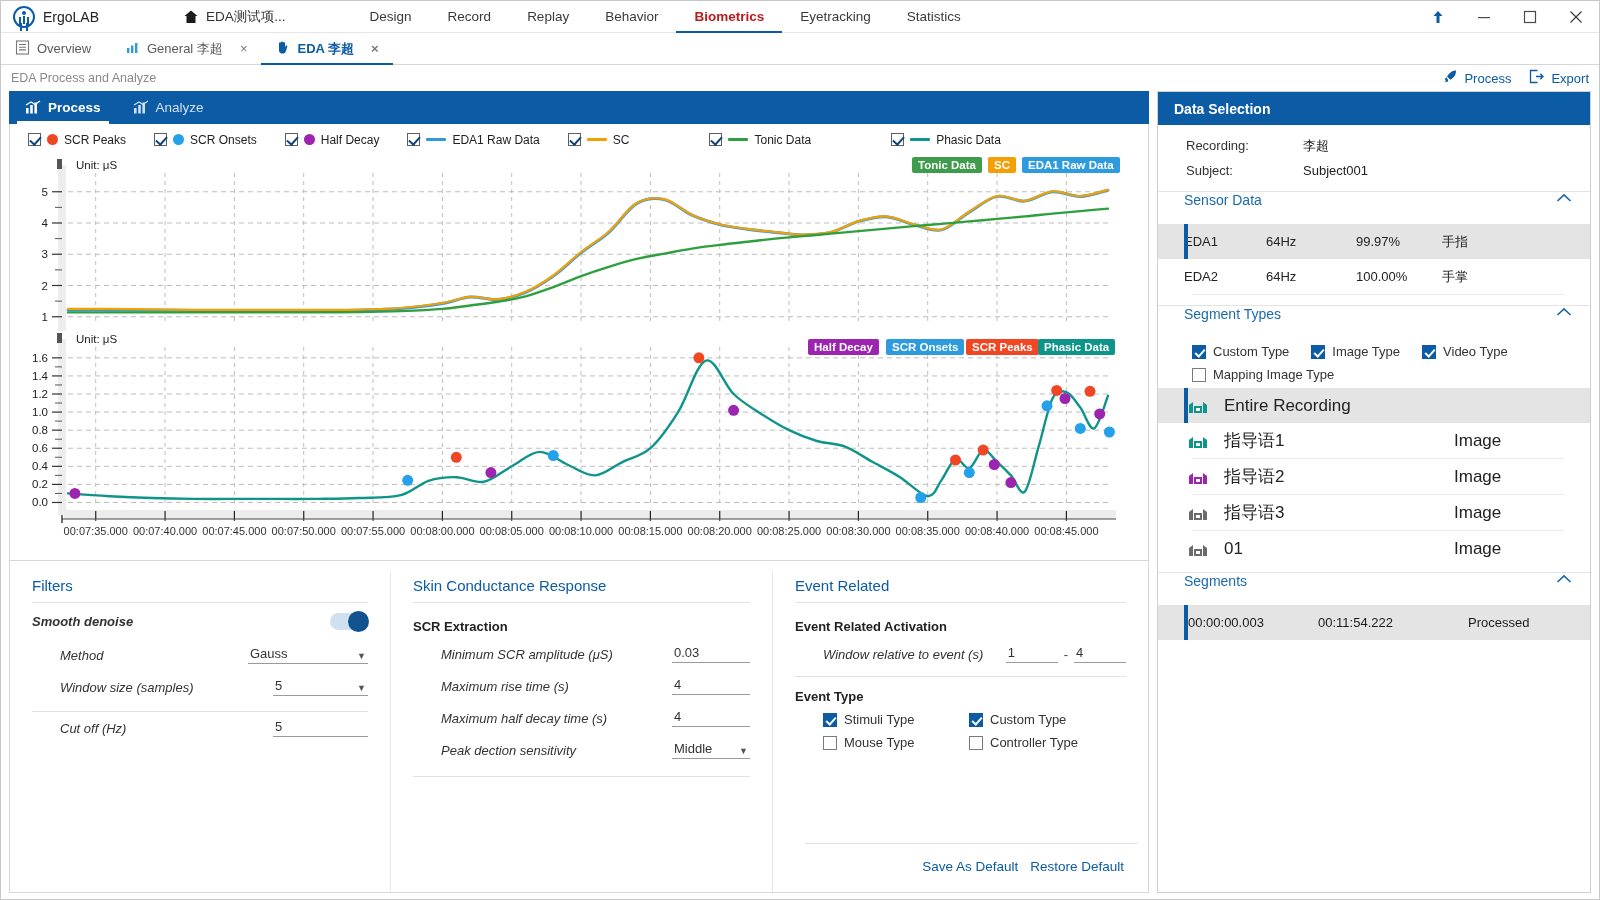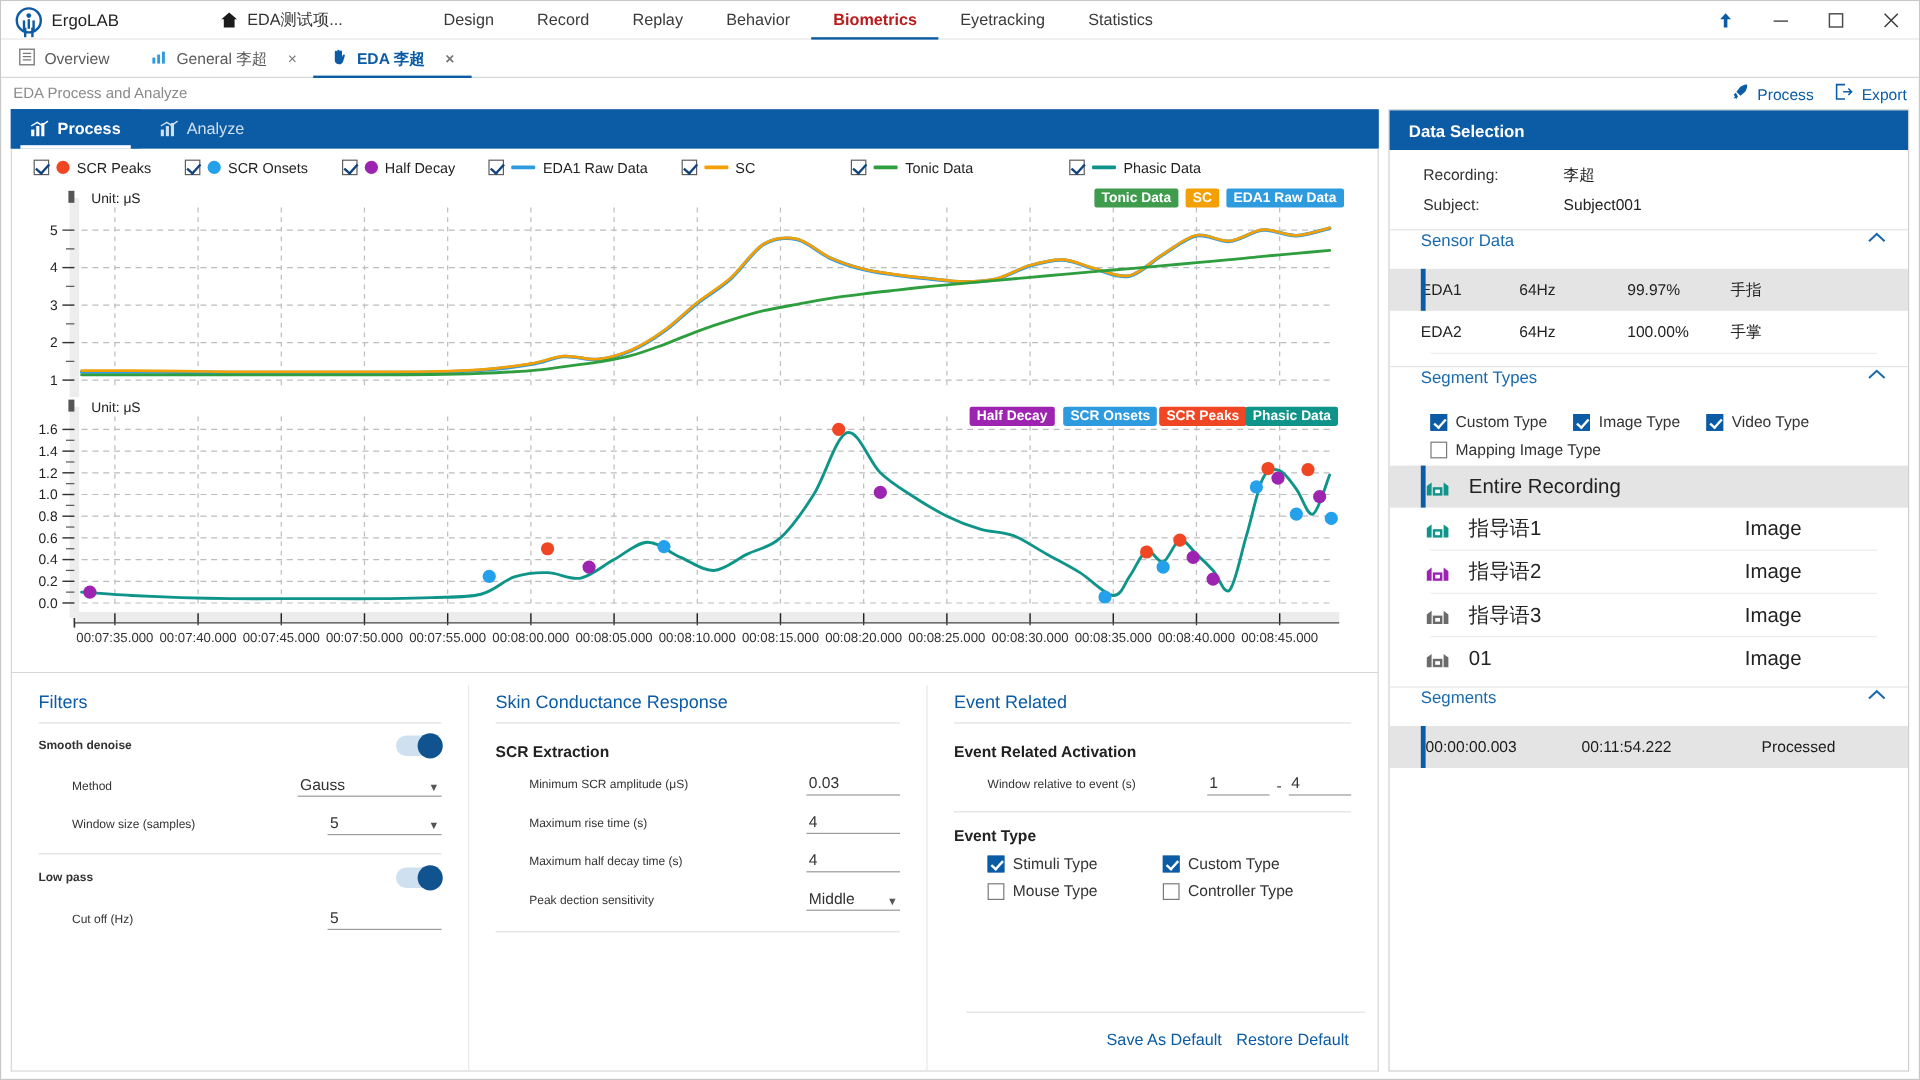--- a/index.html
+++ b/index.html
@@ -70,21 +70,21 @@
 
   
   .settings { flex:1; border:1px solid #d8d8d8; border-top:none; background:#fff; display:flex; padding:10px 0 0 0; position:relative; }
   .scol { padding:6px 22px 0 22px; position:relative; }
   .scol.c1 { width:380px; }
   .scol.c2 { width:382px; border-left:1px solid #e8e8e8; }
   .scol.c3 { width:376px; border-left:1px solid #e8e8e8; }
   .sect-title { color:#0b5ba5; font-size:15px; padding-bottom:8px; border-bottom:1px solid #e2e2e2; }
   .sub-b { font-weight:bold; font-size:13px; color:#222; padding:12px 0 4px 0; }
   .row { display:flex; align-items:center; height:32px; }
-  .row .lbl { color:#333; font-size:10px; }
+  .row .lbl { color:#333; font-size:13px;font-style:italic; }
   .row .lbl.ind { padding-left:28px; }
   .spacer { flex:1; }
   .uline { border-bottom:1px solid #9a9a9a; min-width:78px; display:flex; align-items:flex-end; justify-content:space-between; padding:0 2px 2px 2px; font-size:13px; color:#333; }
   .uline.w120 { min-width:120px; }
   .uline.w95 { min-width:95px; }
   .caret { font-size:9px; color:#555; }
   .toggle { width:38px; height:17px; border-radius:9px; background:#cfe0f0; position:relative; }
   .toggle .knob { position:absolute; right:-1px; top:-2px; width:21px; height:21px; border-radius:50%; background:#10538f; }
   .divline { border-top:1px solid #e2e2e2; margin-top:8px; }
   .evrow { display:flex; gap:0; padding:4px 0 4px 28px; }
@@ -576,27 +576,20 @@
           </div>
           <div class="row">
             <span class="lbl ind">Window size (samples)</span>
             <span class="spacer"></span>
             <span class="uline w95">
               <span>5</span>
               <span class="caret">▼</span>
             </span>
           </div>
           <div class="divline"></div>
-          <div class="row" style="height:38px">
-            <span class="lbl" style="font-weight:bold">Low pass</span>
-            <span class="spacer"></span>
-            <span class="toggle">
-                <span class="knob"></span>
-              </span>
-          </div>
           <div class="row">
             <span class="lbl ind">Cut off (Hz)</span>
             <span class="spacer"></span>
             <span class="uline w95">
               <span>5</span>
             </span>
           </div>
         </div>
 
         <div class="scol c2">

